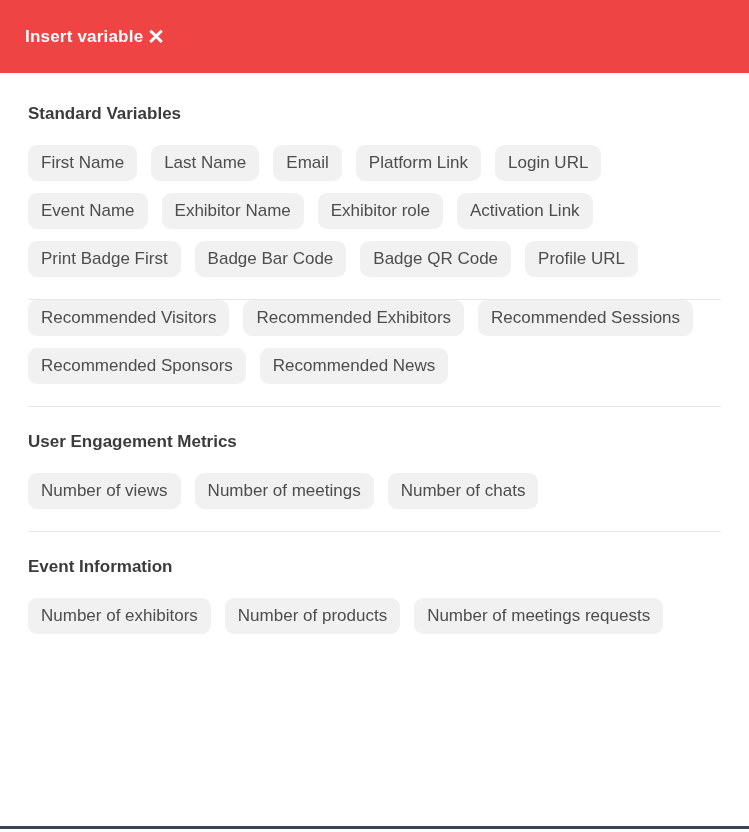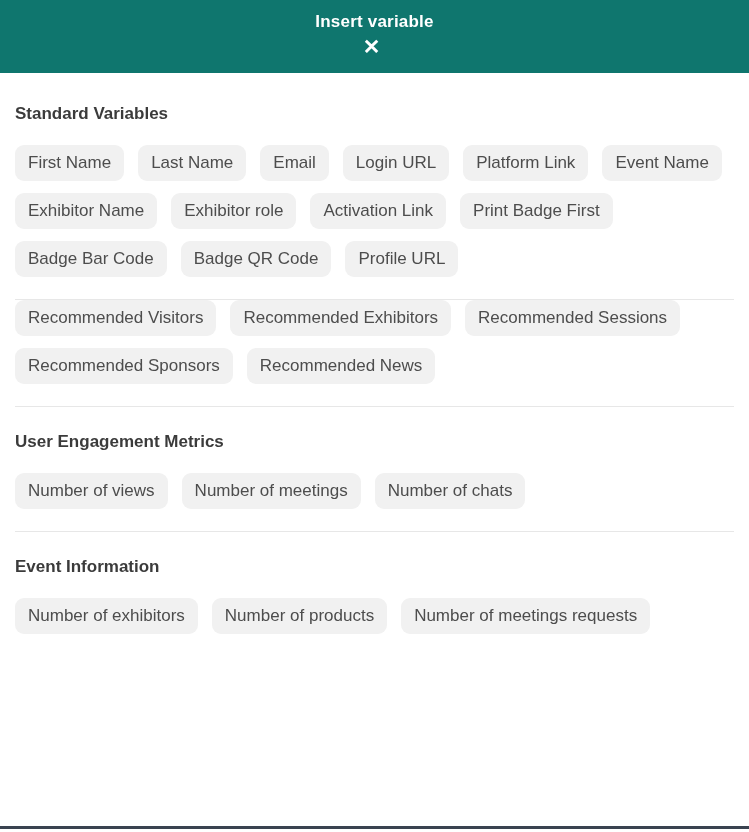--- a/index.html
+++ b/index.html
@@ -10,47 +10,46 @@
     overflow: hidden;
   }
   .modal {
     position: relative;
     width: 749px; height: 832px;
     background: #ffffff;
   }
   
   .modal-header {
     height: 73px;
-    background: #0f766e;
+    background: #ef4444;
     display: flex;
     align-items: center;
-    justify-content: center;
+    justify-content: flex-start;
     padding: 0 25px 0 25px;
-    flex-direction: column;
   }
   .modal-title {
     color: #ffffff;
     font-size: 17px;
     font-weight: bold;
     letter-spacing: 0.2px;
   }
   .close-btn {
     background: transparent;
     border: none;
     color: #ffffff;
     font-size: 21px;
     font-weight: bold;
     line-height: 1;
     cursor: pointer;
     padding: 4px;
     margin-right: 6px;
   }
   
   .modal-body {
-    padding: 0 15px;
+    padding: 0 28px;
   }
   .section-heading {
     font-size: 17px;
     font-weight: bold;
     color: #3b3b3b;
     margin: 25px 0 21px 0;
   }
   .section:first-child .section-heading {
     margin-top: 31px;
   }
@@ -99,22 +98,22 @@
   </div>
 
   <div class="modal-body">
 
     <div class="section">
       <div class="section-heading">Standard Variables</div>
       <div class="chips">
           <button class="chip">First Name</button>
           <button class="chip">Last Name</button>
           <button class="chip">Email</button>
+          <button class="chip">Platform Link</button>
           <button class="chip">Login URL</button>
-          <button class="chip">Platform Link</button>
           <button class="chip">Event Name</button>
           <button class="chip">Exhibitor Name</button>
           <button class="chip">Exhibitor role</button>
           <button class="chip">Activation Link</button>
           <button class="chip">Print Badge First</button>
           <button class="chip">Badge Bar Code</button>
           <button class="chip">Badge QR Code</button>
           <button class="chip">Profile URL</button>
         </div>
     </div>

